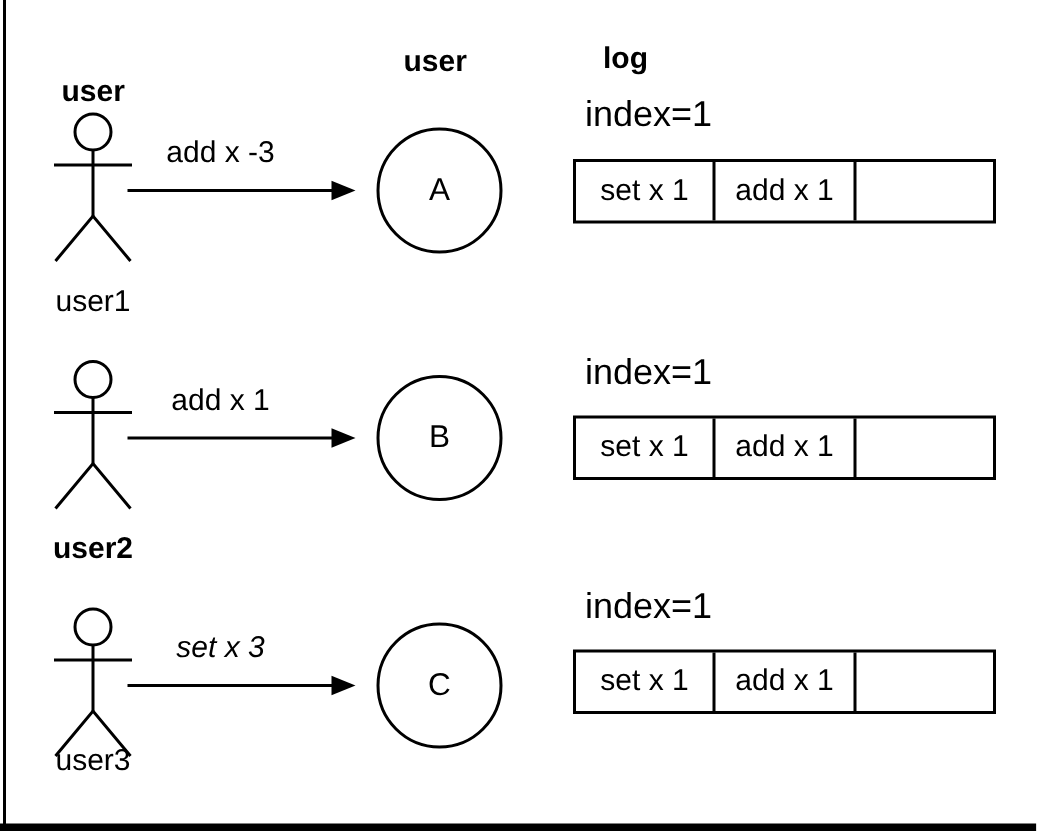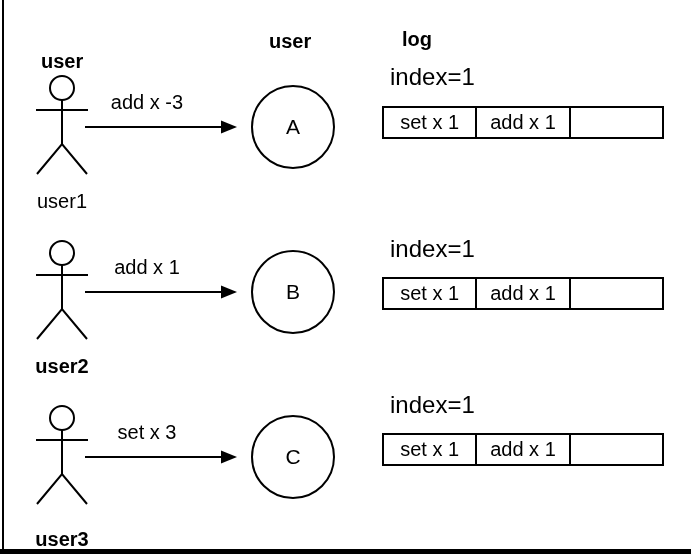--- a/index.html
+++ b/index.html
@@ -79,21 +79,21 @@
     position: absolute;
     left: 390px;
     font-size: 24px;
     line-height: 1.1;
     white-space: nowrap;
   }
   .logtable {
     position: absolute;
     left: 382px;
     width: 282px;
-    height: 33px;
+    height: 43px;
     box-sizing: border-box;
     border: 2px solid #000000;
     background: #ffffff;
     display: flex;
     text-align: center;
   }
   .logcell {
     flex: 1 1 0;
     border-right: 2px solid #000000;
     display: flex;
@@ -105,21 +105,21 @@
   }
   .logcell:last-child { border-right: none; }
 
   
   .r1 .user-label { top: 190px; }  .r1 .msg-label { top: 91px; }
   .r1 .node-circle { top: 85px; }  .r1 .idx-label { top: 64px; }
   .r1 .logtable { top: 106px; }
   .r2 .user-label { top: 355px; font-weight: bold; }  .r2 .msg-label { top: 256px; }
   .r2 .node-circle { top: 250px; } .r2 .idx-label { top: 236px; }
   .r2 .logtable { top: 277px; }
-  .r3 .user-label { top: 528px; font-weight: bold; }  .r3 .msg-label { top: 421px; }
+  .r3 .user-label { top: 496px; }  .r3 .msg-label { top: 421px; font-style: italic; }
   .r3 .node-circle { top: 415px; } .r3 .idx-label { top: 392px; }
   .r3 .logtable { top: 433px; }
 </style>
 </head>
 <body>
 
 <div class="canvas">
 
   <svg class="diagram-svg" viewBox="0 0 691 554" xmlns="http://www.w3.org/2000/svg">
     <g stroke="#000000" stroke-width="2" fill="none">

